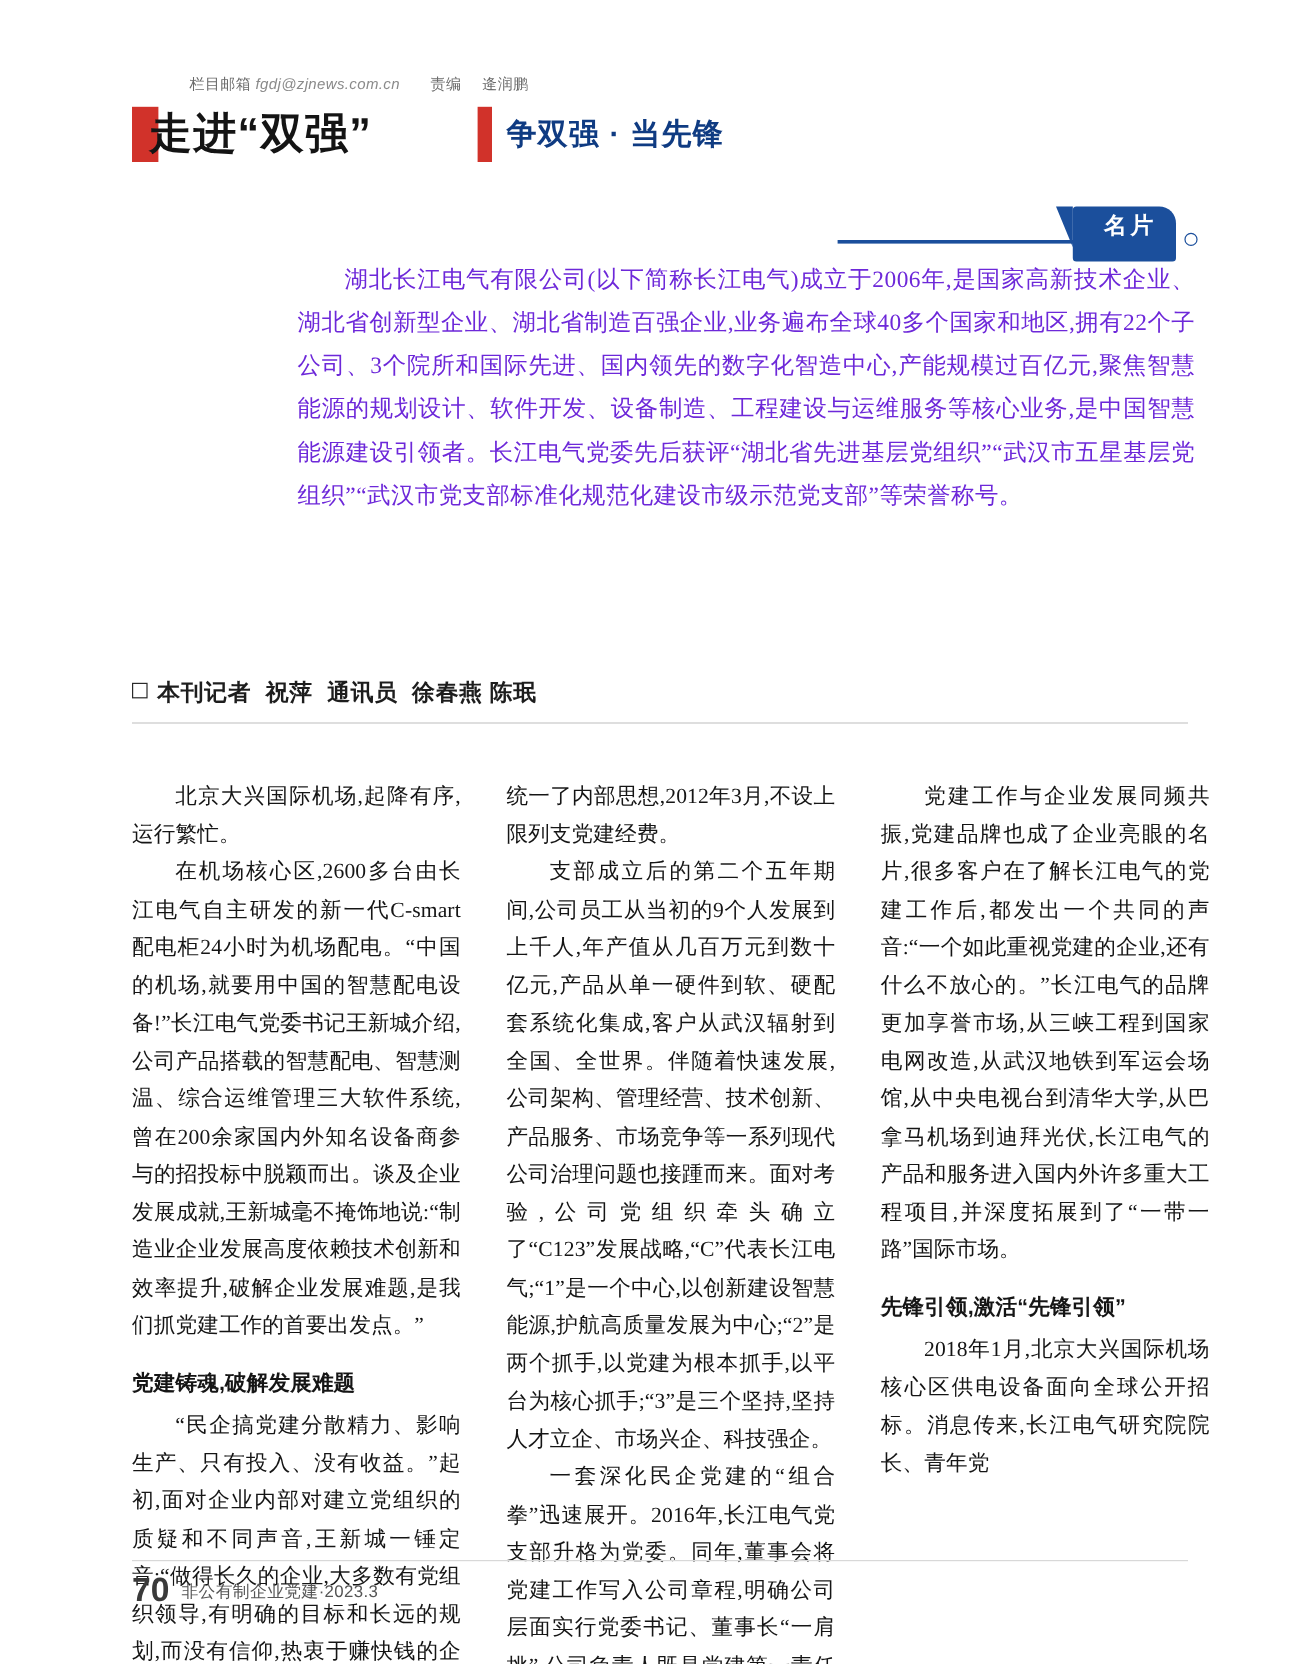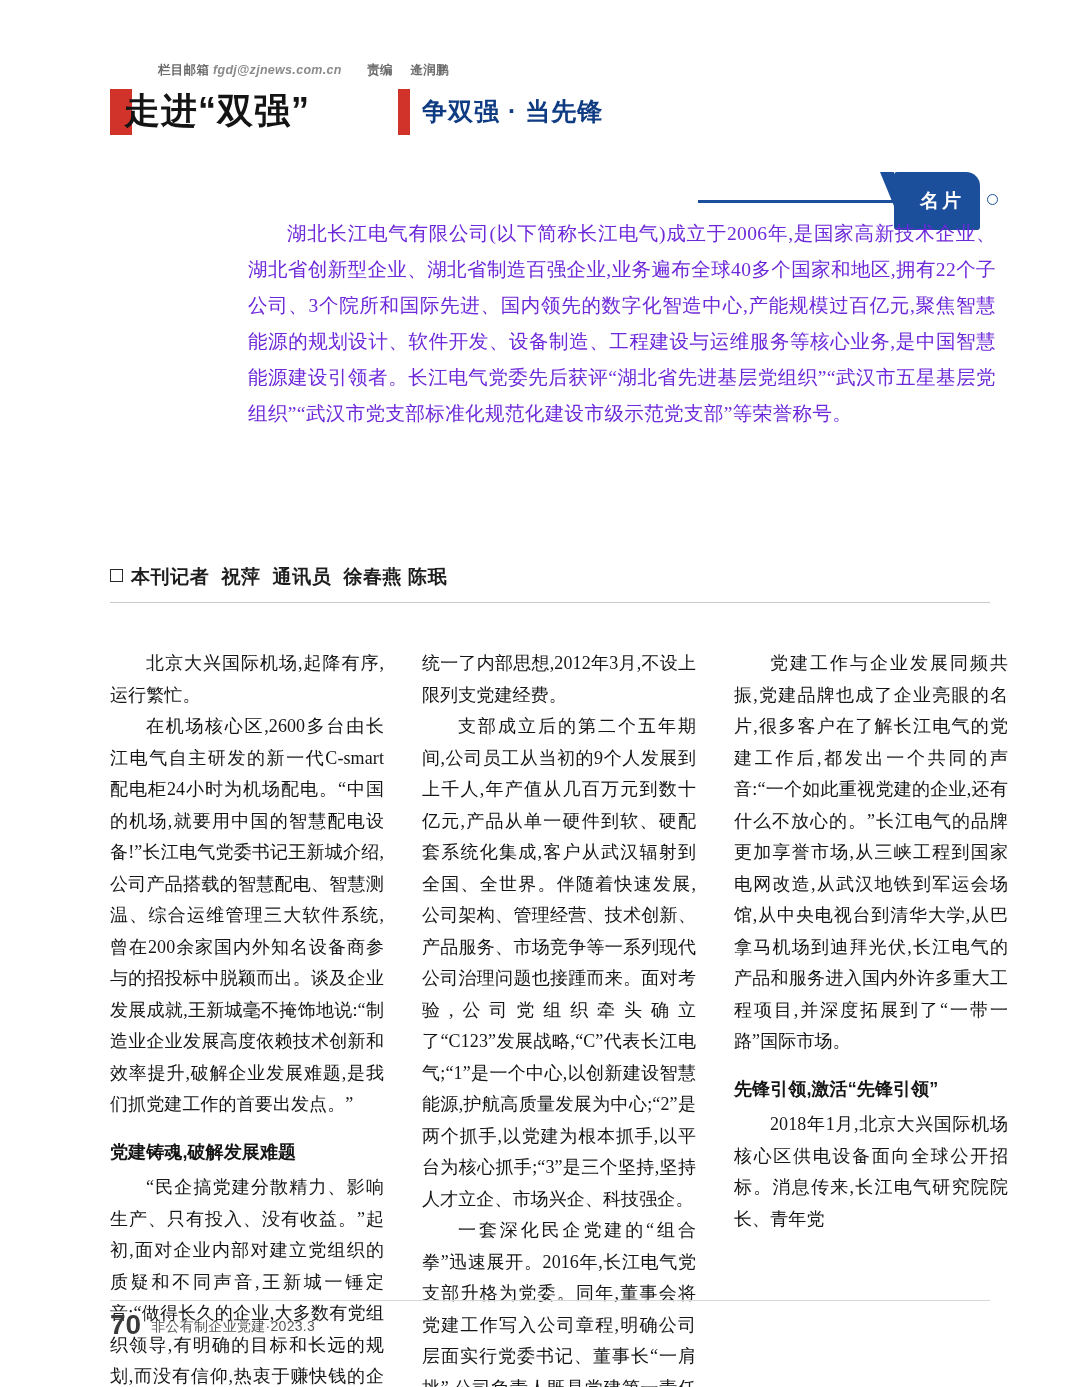--- a/index.html
+++ b/index.html
@@ -28,21 +28,20 @@
     top: 62px;
     width: 880px;
   }
   .email-line {
     font-family: "Liberation Sans", sans-serif;
     font-size: 12.5px;
     color: #6b6b6b;
     letter-spacing: 0.3px;
     margin-left: 48px;
     white-space: nowrap;
-    font-weight: bold;
   }
   .email-line .mail {
     color: #8a8a8a;
     font-style: italic;
   }
   .email-line .sep {
     display: inline-block;
     width: 18px;
   }
 
@@ -108,21 +107,21 @@
     position: absolute;
     right: 18px;
     top: 0;
     height: 46px;
     background: #1b4f9c;
     color: #ffffff;
     font-family: "Liberation Sans", sans-serif;
     font-weight: bold;
     font-size: 19px;
     letter-spacing: 3px;
-    padding: 12px 16px 0 26px;
+    padding: 0 16px 0 26px;
     line-height: 34px;
     border-radius: 3px 14px 3px 3px;
   }
   .card-tab::before {
     content: "";
     position: absolute;
     left: -14px;
     top: 0;
     border-top: 34px solid #1b4f9c;
     border-left: 14px solid transparent;

